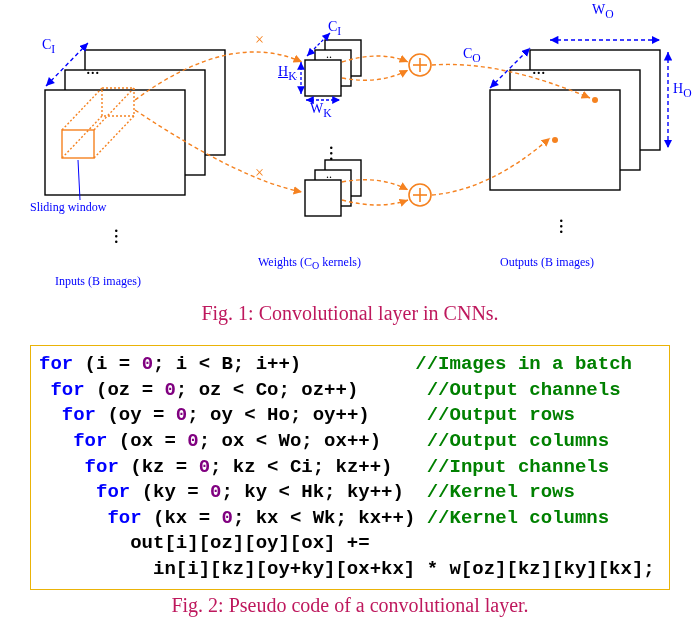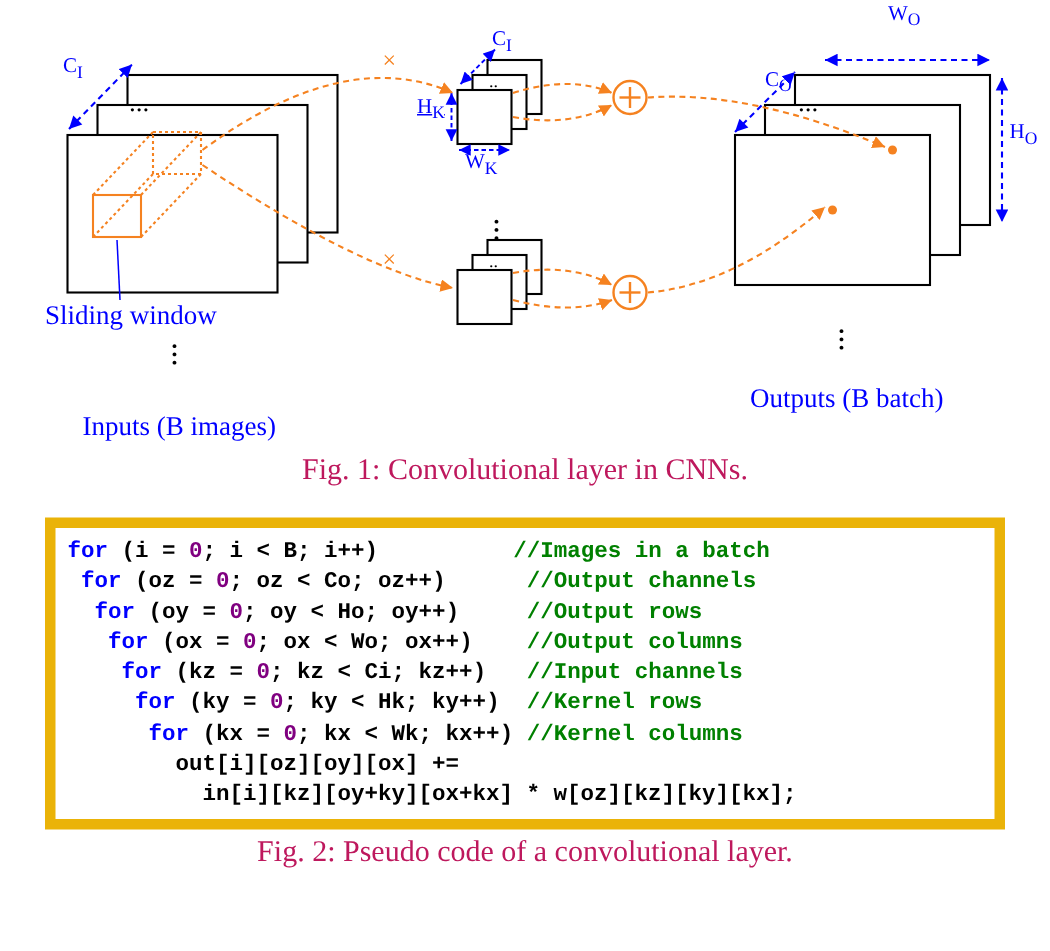--- a/index.html
+++ b/index.html
@@ -1,21 +1,21 @@
 <!DOCTYPE html>
 <html><head>
 <meta charset="utf-8">
 <style>
   * { margin: 0; padding: 0; box-sizing: border-box; }
   body { width: 700px; height: 634px; background: #fff; font-family: 'Times New Roman', serif; position: relative; }
   .diagram { position: relative; width: 700px; height: 300px; }
-  .label { position: absolute; font-size: 18px; color: #0000FF; }
+  .label { position: absolute; font-size: 12px; color: #0000FF; }
   .dimlabel { position: absolute; font-size: 14px; color: #0000FF; }
   .caption { text-align: center; font-size: 20px; color: #be185d; margin-top: 2px; }
-  .code-box { border: 7px solid #eab308; margin: 20px 30px 4px 30px; padding: 6px 8px; font-family: 'Courier New', monospace; font-size: 15px; line-height: 1.35; white-space: pre; }
+  .code-box { border: 1px solid #eab308; margin: 20px 30px 4px 30px; padding: 6px 8px; font-family: 'Courier New', monospace; font-size: 19px; line-height: 1.35; white-space: pre; }
   .kw { color: #0000FF; font-weight: bold; }
   .num { color: #800080; font-weight: bold; }
   .cm { color: #008000; font-weight: bold; }
   .txt { color: #000; font-weight: bold; }
   svg { position: absolute; top: 0; left: 0; }
 </style>
 </head>
 <body>
 
 <div class="diagram">
@@ -111,31 +111,32 @@
   <path d="M 432 65 Q 500 60 590 98" stroke="#F58220" stroke-width="1.4" fill="none" stroke-dasharray="4 3" marker-end="url(#arrO)"></path>
   <path d="M 432 195 Q 490 190 550 138" stroke="#F58220" stroke-width="1.4" fill="none" stroke-dasharray="4 3" marker-end="url(#arrO)"></path>
 </svg>
 
 
 <div class="dimlabel" style="left:42px; top:37px;"><span>C</span><sub>I</sub></div>
 <div class="dimlabel" style="left:328px; top:19px;"><span>C</span><sub>I</sub></div>
 <div class="dimlabel" style="left:278px; top:64px;text-decoration:underline;"><span>H</span><sub>K</sub></div>
 <div class="dimlabel" style="left:310px; top:101px;"><span>W</span><sub>K</sub></div>
 <div class="dimlabel" style="left:592px; top:2px;"><span>W</span><sub>O</sub></div>
-<div class="dimlabel" style="left:510px; top:46px;font-family:Liberation Serif, serif;"><span>C</span><sub>O</sub></div>
+<div class="dimlabel" style="left:463px; top:46px;font-family:Liberation Serif, serif;"><span>C</span><sub>O</sub></div>
 <div class="dimlabel" style="left:673px; top:81px;"><span>H</span><sub>O</sub></div>
 
 <div class="label" style="left:30px; top:200px;">Sliding window</div>
 <line></line>
 <svg width="700" height="300" style="pointer-events:none;">
       <line x1="80" y1="200" x2="78" y2="160" stroke="#0000FF" stroke-width="1"></line>
     </svg>
 
 <div class="label" style="left:55px; top:255px;margin-top:19px;">Inputs (B images)</div>
-<div class="label" style="left:500px; top:255px;">Outputs (B batch)</div>
+<div class="label" style="left:258px; top:255px;"><span>Weights (C</span><sub>O</sub><span> kernels)</span></div>
+<div class="label" style="left:500px; top:255px;">Outputs (B images)</div>
 </div>
 
 <div class="caption">Fig. 1: Convolutional layer in CNNs.</div>
 
 <div class="code-box"><span class="kw">for</span><span class="txt"> (i = </span><span class="num">0</span><span class="txt">; i &lt; B; i++)          </span><span class="cm">//Images in a batch</span>
  <span class="kw">for</span><span class="txt"> (oz = </span><span class="num">0</span><span class="txt">; oz &lt; Co; oz++)      </span><span class="cm">//Output channels</span>
   <span class="kw">for</span><span class="txt"> (oy = </span><span class="num">0</span><span class="txt">; oy &lt; Ho; oy++)     </span><span class="cm">//Output rows</span>
    <span class="kw">for</span><span class="txt"> (ox = </span><span class="num">0</span><span class="txt">; ox &lt; Wo; ox++)    </span><span class="cm">//Output columns</span>
     <span class="kw">for</span><span class="txt"> (kz = </span><span class="num">0</span><span class="txt">; kz &lt; Ci; kz++)   </span><span class="cm">//Input channels</span>
      <span class="kw">for</span><span class="txt"> (ky = </span><span class="num">0</span><span class="txt">; ky &lt; Hk; ky++)  </span><span class="cm">//Kernel rows</span>

